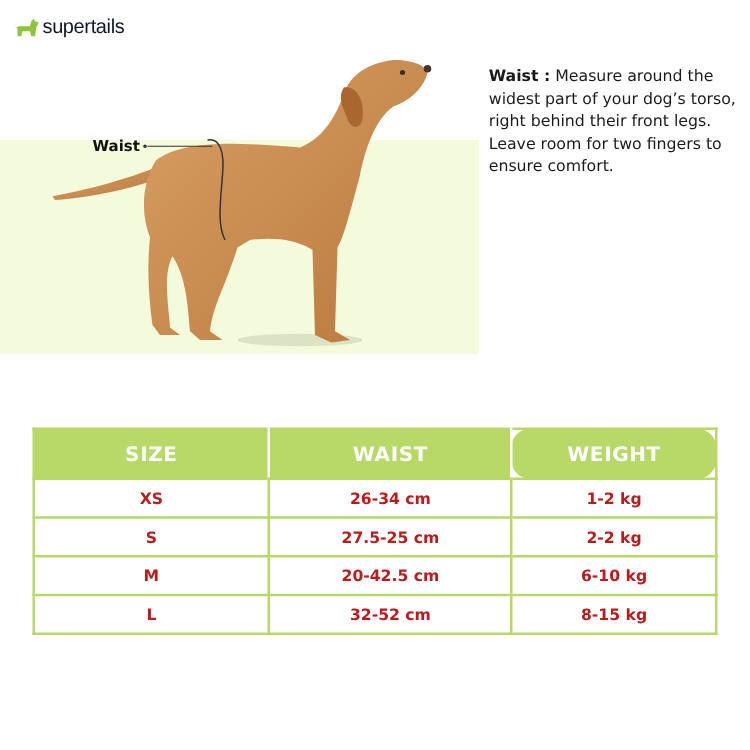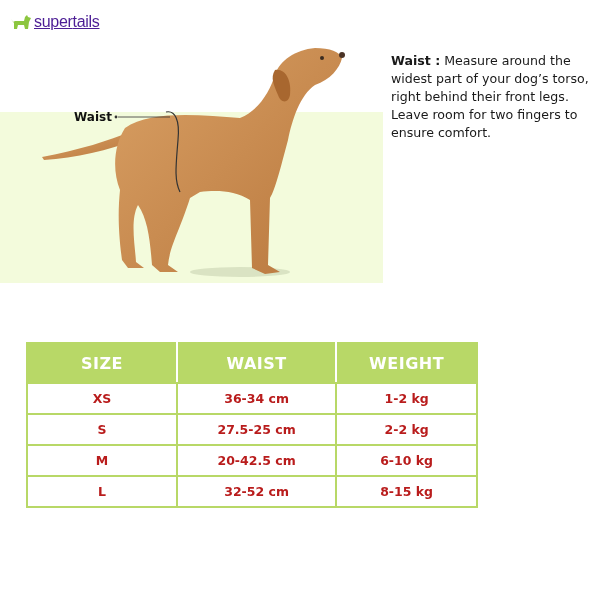--- a/index.html
+++ b/index.html
@@ -1,29 +1,29 @@
 <!DOCTYPE html>
 <html><head>
 <meta charset="utf-8">
 <style>
   html, body { margin:0; padding:0; background:#ffffff; }
   body { width:600px; height:600px; position:relative; overflow:hidden; font-family:"DejaVu Sans", "Liberation Sans", sans-serif; color:#1a1a1a; }
   .logo { position:absolute; left:10px; top:13px; display:flex; align-items:center; gap:2px; }
-  .logo-text { font-size:16px; letter-spacing:-0.3px; color:#4c1d95; font-family:"Liberation Sans", sans-serif;text-decoration:underline; }
+  .logo-text { font-size:16px; letter-spacing:-0.3px; color:#0f172a; font-family:"Liberation Sans", sans-serif; }
   .hero-bg { position:absolute; left:0; top:112px; width:383px; height:171px; background:#f3fbdc; }
   .dog { position:absolute; left:30px; top:40px; width:330px; height:250px; }
   .waist-label { position:absolute; left:74px; top:110px; font-size:12px; font-weight:bold; color:#111; }
   .desc { position:absolute; left:391px; top:52px; width:205px; font-size:12.6px; line-height:18px; color:#1a1a1a; }
   .desc b { font-weight:bold;text-align:right; }
   .desc .note { margin-top:18px; font-style:italic; }
-  table.size-chart { position:absolute; left:26px; top:342px; width:452px; border-collapse:collapse; }
+  table.size-chart { position:absolute; left:26px; top:342px; width:548px; border-collapse:collapse; }
   table.size-chart td, table.size-chart th { border:2px solid #b8d867; text-align:center; font-weight:bold; }
   table.size-chart th { background:#b8d867; color:#ffffff; font-size:16px; height:36px; letter-spacing:0.5px; border-color:#ffffff #ffffff #b8d867 #ffffff; border-left:2px solid #ffffff; }
   table.size-chart th:first-child { border-left-color:#b8d867; }
-  table.size-chart th:last-child { border-right-color:#b8d867; }
+  table.size-chart th:last-child { border-right-color:#b8d867;border-radius:15px; }
   table.size-chart tr:first-child th { border-top-color:#b8d867; }
   table.size-chart td { height:27px; font-size:12.5px; color:#b91c1c; background:#fff; }
   col.c1 { width:189px; } col.c2 { width:195px; } col.c3 { width:164px; }
 </style>
 </head>
 <body>
 
 <div class="logo">
   <svg width="22" height="18" viewBox="0 0 22 18">
     <path d="M1 6 L3 9 L5 8 L14 8 L15 4 L17 2 L18 4 L21 5 L19 9 L18 16 L15 16 L14 12 L8 12 L7 16 L4 16 L4 10 Z" fill="#8cc63f"></path>
@@ -64,21 +64,21 @@
       <col class="c3">
     </colgroup>
   <tbody>
       <tr>
     <th>SIZE</th>
     <th>WAIST</th>
     <th>WEIGHT</th>
   </tr>
   <tr>
     <td>XS</td>
-    <td>36-34 cm</td>
+    <td>26-34 cm</td>
     <td>1-2 kg</td>
   </tr>
   <tr>
     <td>S</td>
     <td>27.5-25 cm</td>
     <td>2-2 kg</td>
   </tr>
   <tr>
     <td>M</td>
     <td>20-42.5 cm</td>

